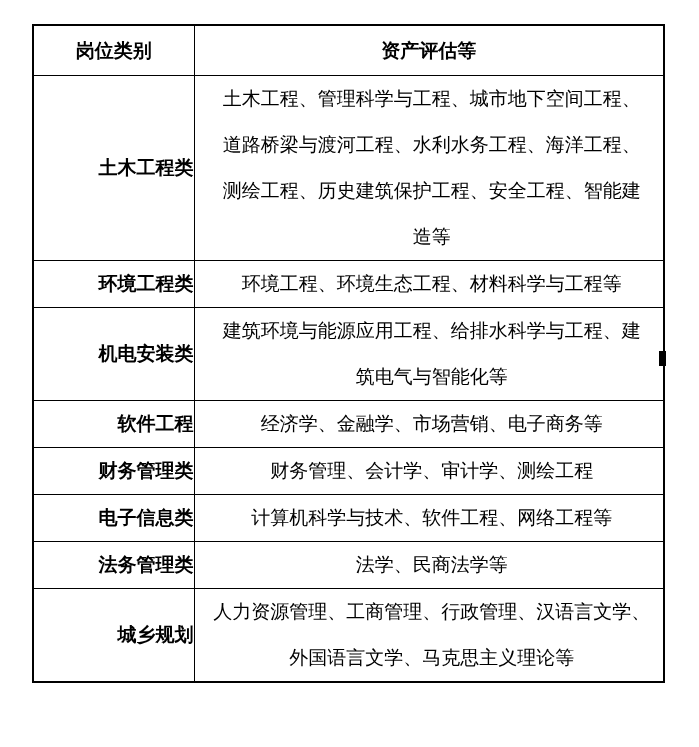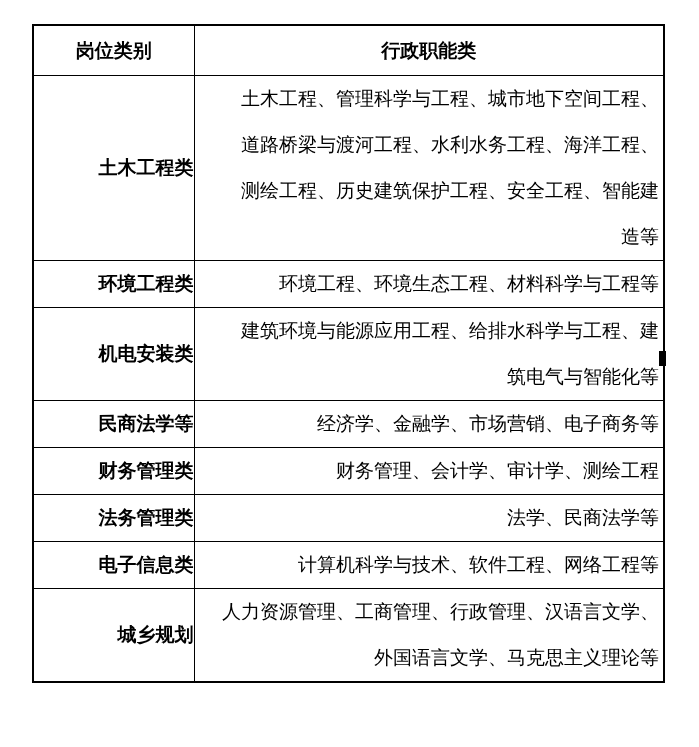--- a/index.html
+++ b/index.html
@@ -40,21 +40,21 @@
     line-height: 41px;
   }
   td.cell-category {
     font-weight: bold;
     text-align: right;
     padding: 0;
     line-height: 24px;
   }
   td.cell-majors {
     font-weight: normal;
-    text-align: right;
+    text-align: center;
     padding: 0 4px 0 10px;
     line-height: 46px;
     white-space: pre-line;
   }
   .ink-mark {
     position: absolute;
     left: 659px;
     top: 351px;
     width: 7px;
     height: 15px;
@@ -65,55 +65,55 @@
 <body>
 
 <table class="doc-table">
   <colgroup>
     <col class="col-category">
     <col class="col-majors">
   </colgroup>
   <thead>
     <tr>
       <th>岗位类别</th>
-      <th>行政职能类</th>
+      <th>资产评估等</th>
     </tr>
   </thead>
   <tbody>
     <tr>
       <td class="cell-category">土木工程类</td>
       <td class="cell-majors">土木工程、管理科学与工程、城市地下空间工程、
 道路桥梁与渡河工程、水利水务工程、海洋工程、
 测绘工程、历史建筑保护工程、安全工程、智能建
 造等</td>
     </tr>
     <tr>
       <td class="cell-category">环境工程类</td>
       <td class="cell-majors">环境工程、环境生态工程、材料科学与工程等</td>
     </tr>
     <tr>
       <td class="cell-category">机电安装类</td>
       <td class="cell-majors">建筑环境与能源应用工程、给排水科学与工程、建
 筑电气与智能化等</td>
     </tr>
     <tr>
-      <td class="cell-category">民商法学等</td>
+      <td class="cell-category">软件工程</td>
       <td class="cell-majors">经济学、金融学、市场营销、电子商务等</td>
     </tr>
     <tr>
       <td class="cell-category">财务管理类</td>
       <td class="cell-majors">财务管理、会计学、审计学、测绘工程</td>
     </tr>
     <tr>
+      <td class="cell-category">电子信息类</td>
+      <td class="cell-majors">计算机科学与技术、软件工程、网络工程等</td>
+    </tr>
+    <tr>
       <td class="cell-category">法务管理类</td>
       <td class="cell-majors">法学、民商法学等</td>
-    </tr>
-    <tr>
-      <td class="cell-category">电子信息类</td>
-      <td class="cell-majors">计算机科学与技术、软件工程、网络工程等</td>
     </tr>
     <tr>
       <td class="cell-category">城乡规划</td>
       <td class="cell-majors">人力资源管理、工商管理、行政管理、汉语言文学、
 外国语言文学、马克思主义理论等</td>
     </tr>
   </tbody>
 </table>
 
 <div class="ink-mark"></div>

